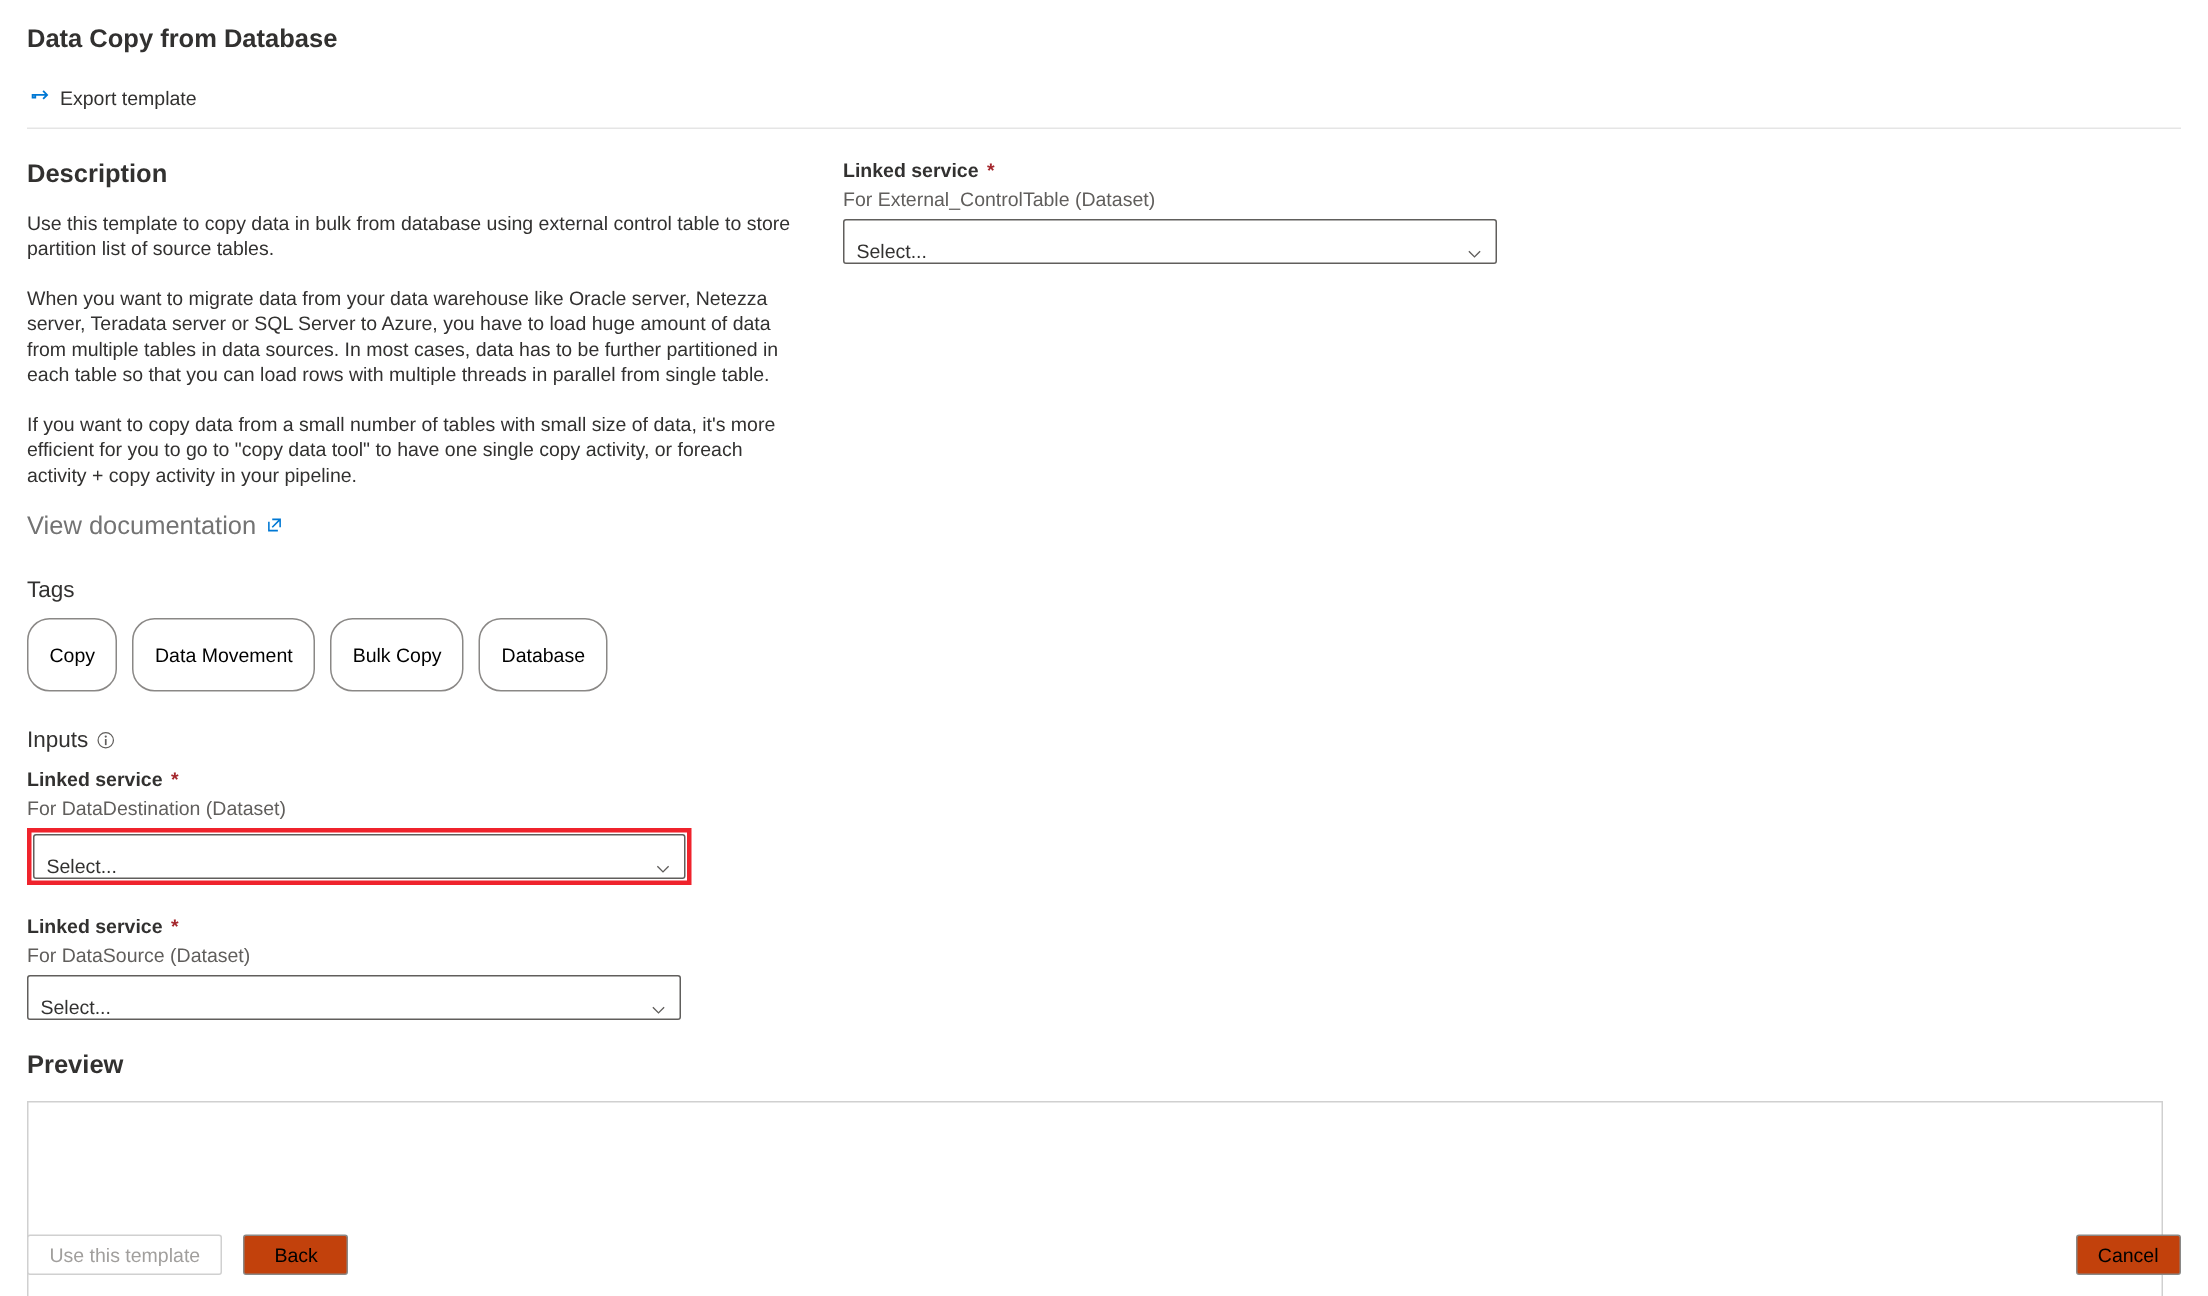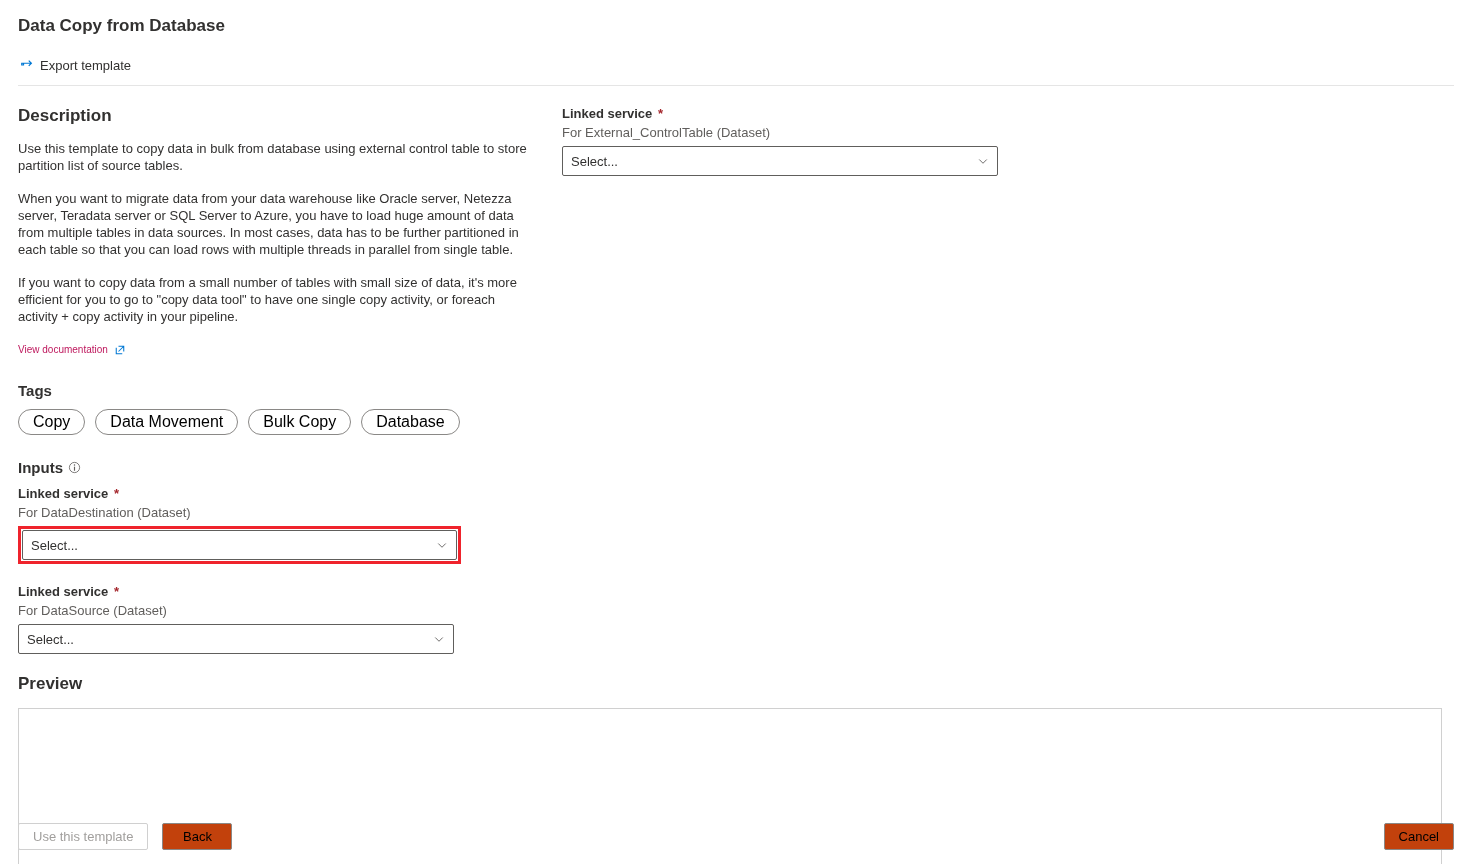--- a/index.html
+++ b/index.html
@@ -62,46 +62,47 @@
     font-weight: 600;
     margin: 0 0 14px 0;
   }
   .desc p {
     font-size: 13px;
     line-height: 17px;
     margin: 10px 0 16px 0;
     color: #323130;
   }
   a.doc-link {
-    color: #be185d;
+    color: #737373;
     text-decoration: none;
-    font-size: 10px;
+    font-size: 17px;
     display: inline-flex;
+    align-items: center;
     gap: 6px;
   }
   h3.subhead {
     font-size: 15px;
-    font-weight: 700;
+    font-weight: 400;
     margin: 24px 0 10px 0;
     display: flex;
     align-items: center;
     gap: 5px;
   }
   .info-ico { color: #605e5c; display: inline-flex;}
   .tags {
     display: flex;
     gap: 10px;
     flex-wrap: wrap;
   }
   .tag {
     border: 1px solid #8a8886;
     background: #fff;
     border-radius: 15px;
-    padding: 3px 14px;
-    font-size: 16px;
+    padding: 16px 14px;
+    font-size: 13px;
     cursor: pointer;
   }
   .input-group {
     margin: 0 0 20px 0;
   }
   .field-label {
     font-size: 13px;
     font-weight: 600;
     color: #323130;
   }
@@ -112,21 +113,21 @@
   .field-sub {
     font-size: 13px;
     color: #605e5c;
     margin: 4px 0 6px 0;
   }
   .select-box {
     border: 1px solid #605e5c;
     border-radius: 2px;
     height: 30px;
     display: flex;
-    align-items: center;
+    align-items: flex-end;
     justify-content: space-between;
     padding: 0 8px;
     font-size: 13px;
     color: #323130;
     cursor: pointer;
     width: 436px;
     background: #fff;
   }
   .select-box .chev {
     color: #605e5c;

